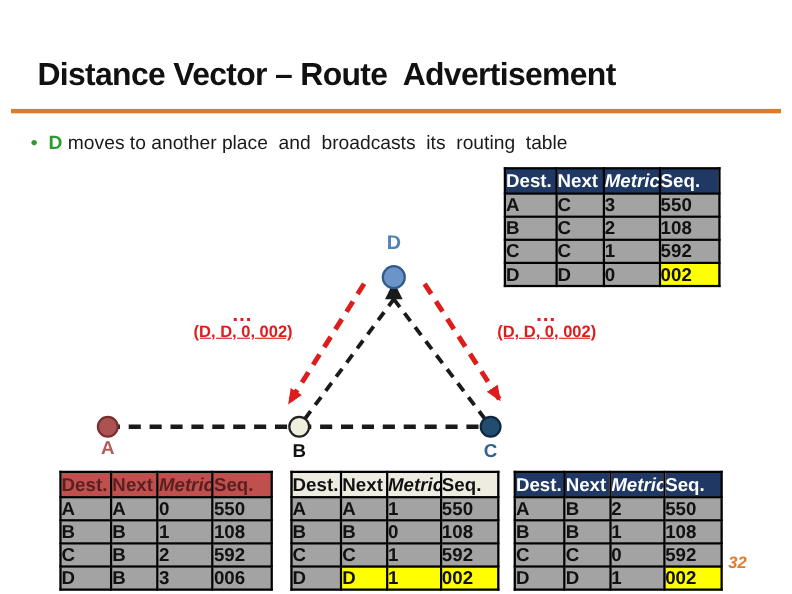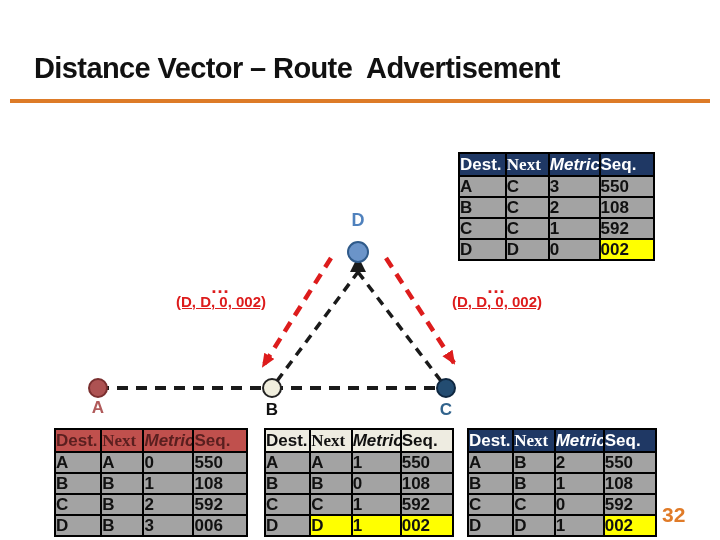--- a/index.html
+++ b/index.html
@@ -37,42 +37,43 @@
   .annotation .tuple{line-height:19px;text-decoration:underline;}
   #ann-left{left:146px;top:281px;}
   #ann-right{left:422px;top:281px;}
 
   .rt{position:absolute;border-collapse:collapse;table-layout:fixed;background:#a3a3a3;
       font-size:17px;font-weight:bold;text-align:left;color:#111;}
   .rt th,.rt td{border:2px solid #000;padding:0;overflow:hidden;}
   .rt th{height:21px;line-height:21px;}
   .rt td{height:19px;line-height:19px;}
   .rt th:nth-child(1){width:23%;}
-  .rt th:nth-child(2){width:21%;font-family:Liberation Serif, serif;}
+  .rt th:nth-child(2){width:21%;}
   .rt th:nth-child(3){width:25%;font-style:italic;}
   .navy th{background:var(--navy-header);color:#fff;}
   .redhdr th{background:var(--red-header-bg);color:var(--red-header-text);}
   .cream th{background:var(--cream-header-bg);color:#111;}
   .rt td.hl{background:var(--highlight-yellow);}
   #tbl-d{left:458px;top:152px;width:197px;}
   #tbl-a{left:54px;top:428px;width:194px;}
   #tbl-b{left:264px;top:428px;width:190px;}
   #tbl-c{left:467px;top:428px;width:190px;}
 
   .page-number{position:absolute;left:662px;top:503px;color:var(--page-orange);
-               font-weight:bold;font-size:21px;}
+               font-weight:bold;font-size:15px;font-style:italic;}
 </style>
 </head>
 <body>
 
 <div class="slide">
 
   <h1 class="title">Distance Vector – Route  Advertisement</h1>
   <div class="rule"></div>
 
+  <div class="bullet-line"><span class="bullet-marker">•</span><span class="bullet-d">D</span><span> moves to another place  and  broadcasts  its  routing  table</span></div>
 
   <svg class="diagram" width="720" height="540" viewBox="0 0 720 540">
     <defs>
       <marker id="arrRed" markerUnits="userSpaceOnUse" markerWidth="16" markerHeight="14" refX="12" refY="6" orient="auto">
         <path d="M0,0 L14,6 L0,12 Z" class="arrow-red"></path>
       </marker>
     </defs>
 
     <line class="ln hz" x1="98" y1="388" x2="272" y2="388"></line>
     <line class="ln hz" x1="272" y1="388" x2="446" y2="388"></line>

